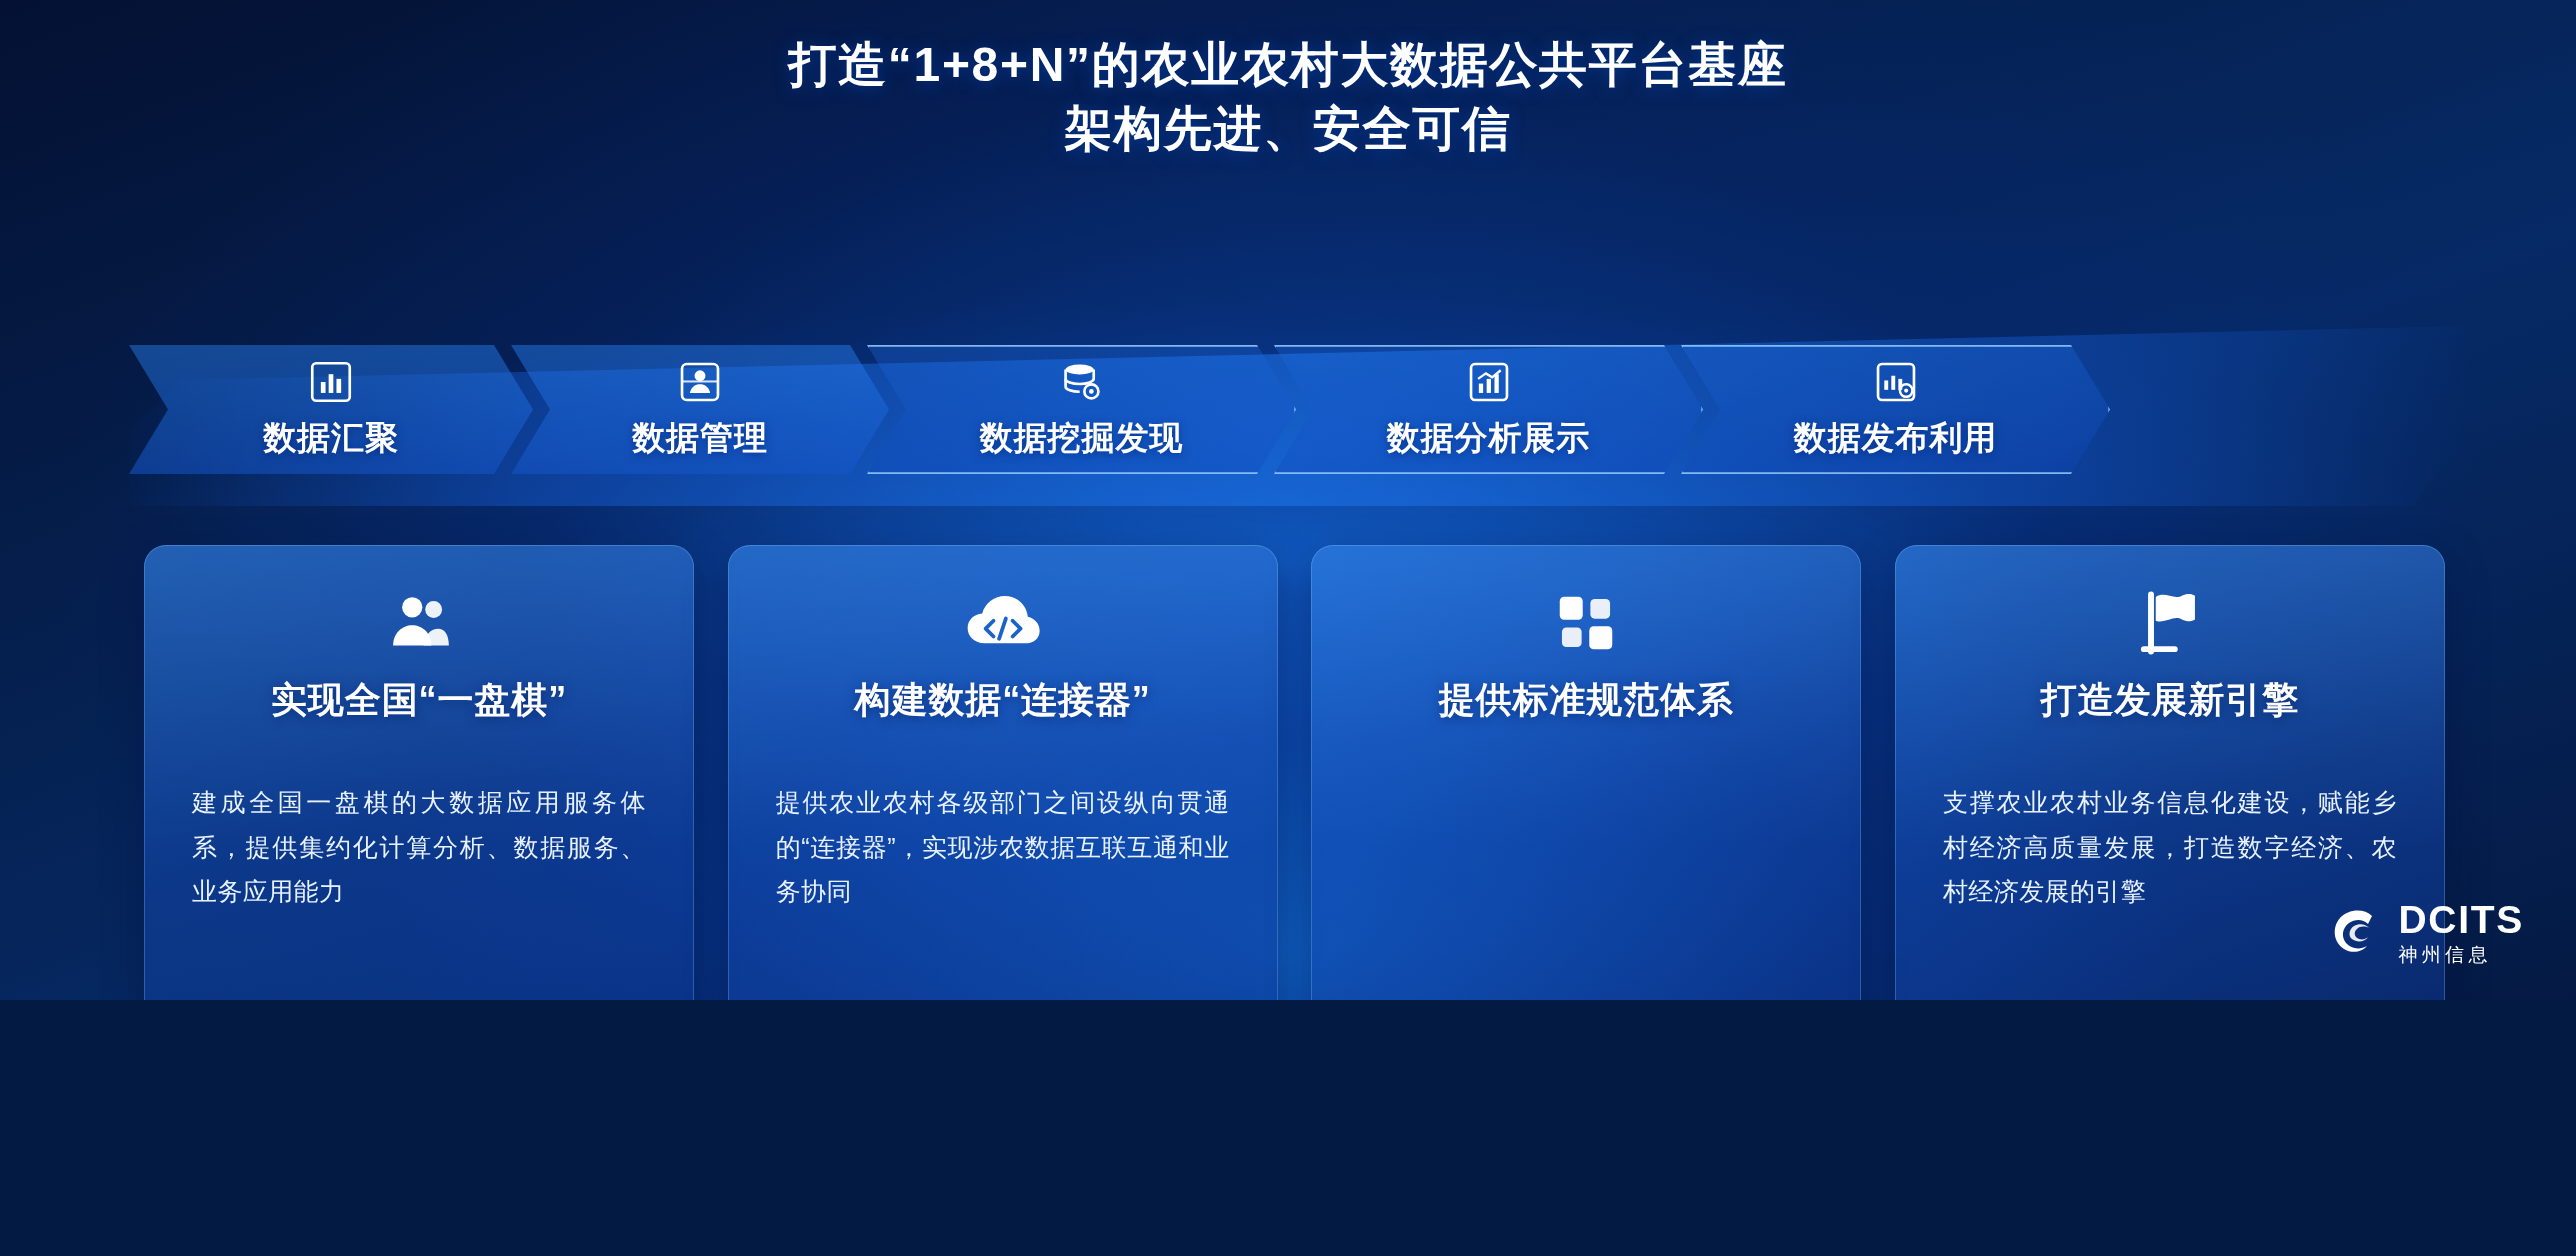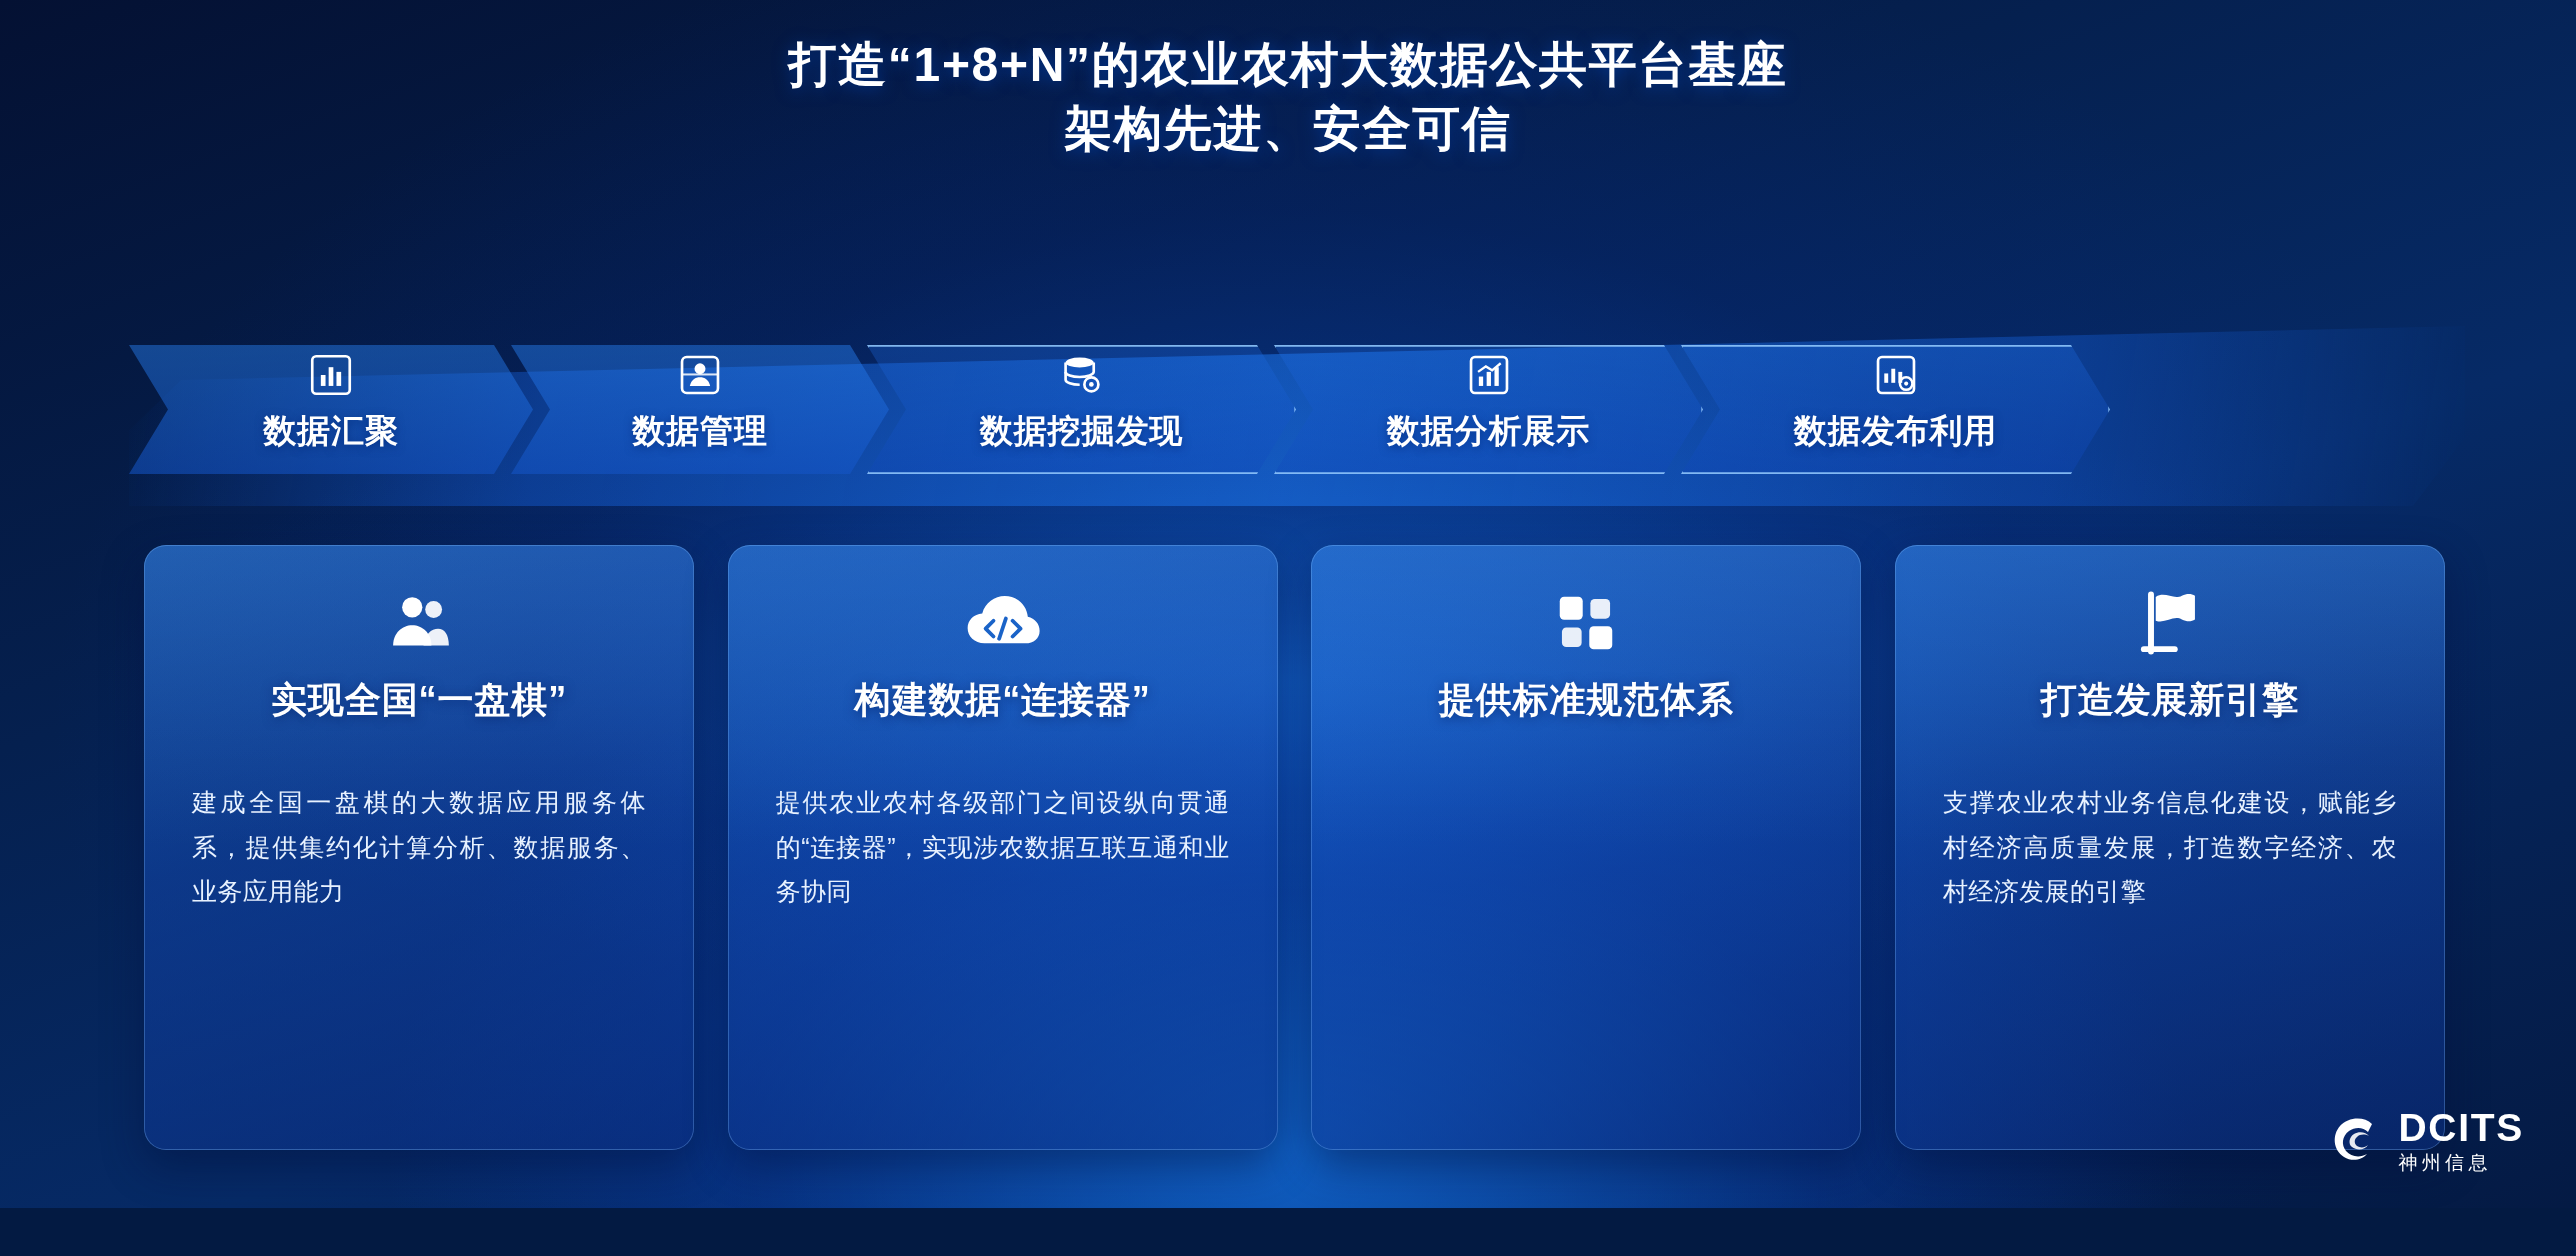--- a/index.html
+++ b/index.html
@@ -9,21 +9,21 @@
   }
   body {
     width: 2576px;
     height: 1256px;
     overflow: hidden;
     font-family: "Liberation Sans", sans-serif;
   }
   .slide {
     position: relative;
     width: 2576px;
-    height: 1208px;
+    height: 1000px;
     background:
       radial-gradient(ellipse 1202px 773px at 50% 95%, rgba(20,120,235,0.70) 0%, rgba(10,70,180,0.35) 45%, rgba(4,28,90,0.0) 75%),
       radial-gradient(ellipse 1546px 1030px at 50% 60%, rgba(12,80,200,0.55) 0%, rgba(6,40,130,0.25) 50%, rgba(3,20,70,0) 80%),
       linear-gradient(160deg, #041133 0%, #05204f 35%, #062a66 60%, #041a44 100%);
     overflow: hidden;
   }
   .slide:before {
     content: "";
     position: absolute;
     left: -5%;
@@ -94,21 +94,21 @@
   }
   .chev.outlined .shape {
     background: linear-gradient(180deg, rgba(30,110,230,0.30) 0%, rgba(15,70,185,0.35) 100%);
     box-shadow: inset 0 0 0 1.7px rgba(150, 205, 255, 0.85);
   }
   .chev-inner {
     position: relative;
     z-index: 2;
     width: 100%;
     text-align: center;
-    padding-bottom: 20px;
+    padding-bottom: 13px;
   }
   .chev-icon {
     display: block;
     margin: 0 auto 8.6px auto;
     width: 50px;
     height: 50px;
   }
   .chev-label {
     color: #ffffff;
     font-size: 33px;

